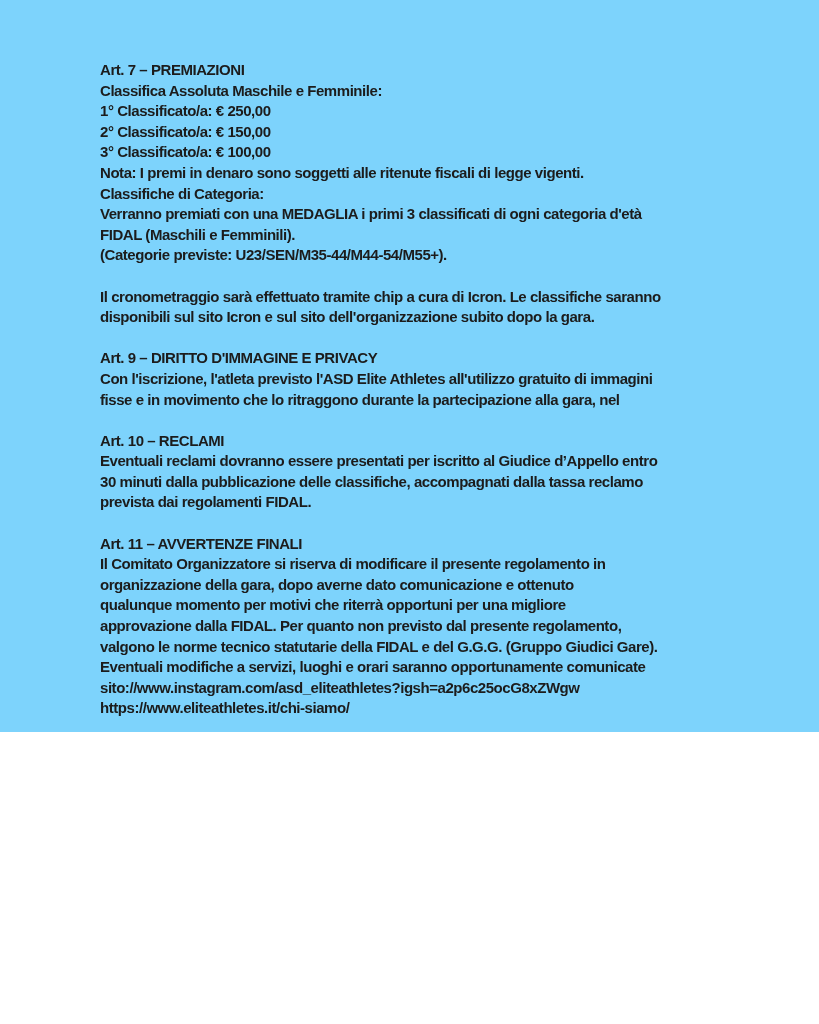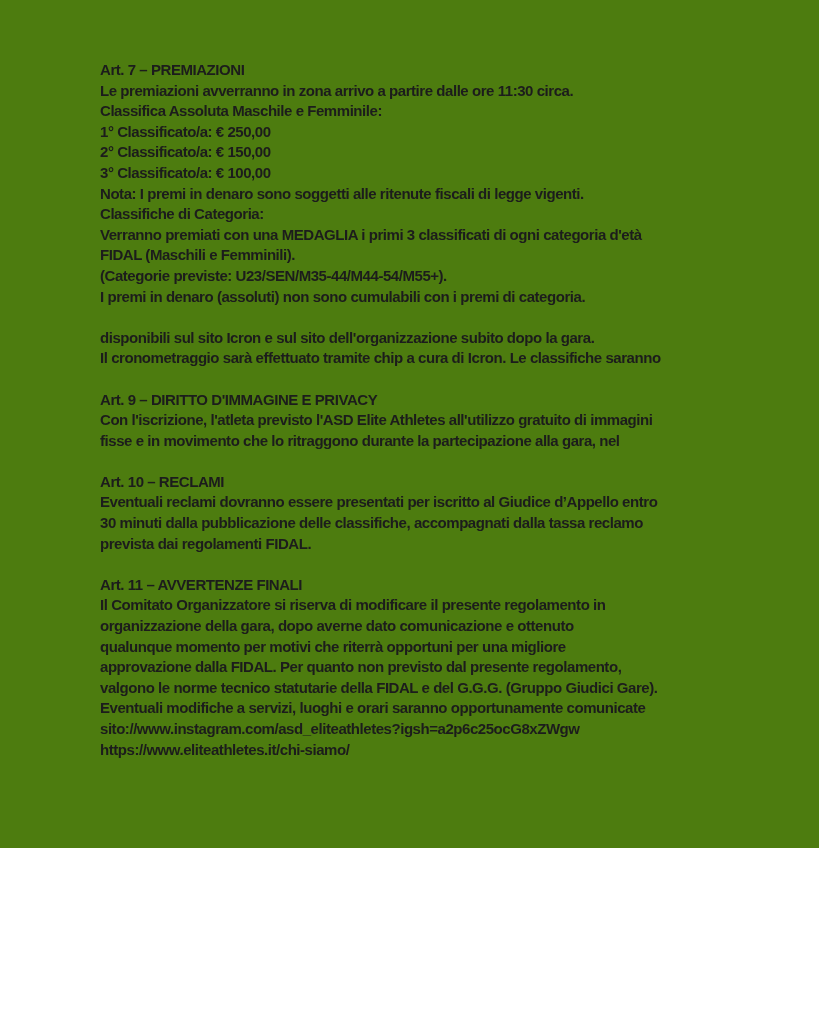--- a/index.html
+++ b/index.html
@@ -6,22 +6,22 @@
     margin: 0;
     padding: 0;
     width: 819px;
     height: 1024px;
     background: #ffffff;
     overflow: hidden;
   }
   .page {
     position: relative;
     width: 819px;
-    height: 848px;
-    background: #4d7c0f;
+    height: 732px;
+    background: #7dd3fc;
   }
   .content {
     position: absolute;
     left: 100px;
     top: 60px;
     width: 640px;
     font-family: "Liberation Sans", "DejaVu Sans", sans-serif;
     font-weight: 700;
     font-size: 15px;
     line-height: 20.6px;
@@ -38,35 +38,33 @@
     white-space: nowrap;
   }
 </style>
 </head>
 <body>
 
 <div class="page">
   <div class="content" style="color: rgb(28, 28, 28);">
       <section class="doc-section">
         <div class="heading">Art. 7 – PREMIAZIONI</div>
-        <div class="line">Le premiazioni avverranno in zona arrivo a partire dalle ore 11:30 circa.</div>
         <div class="line">Classifica Assoluta Maschile e Femminile:</div>
         <div class="line">1° Classificato/a: € 250,00</div>
         <div class="line">2° Classificato/a: € 150,00</div>
         <div class="line">3° Classificato/a: € 100,00</div>
         <div class="line">Nota: I premi in denaro sono soggetti alle ritenute fiscali di legge vigenti.</div>
         <div class="line">Classifiche di Categoria:</div>
         <div class="line">Verranno premiati con una MEDAGLIA i primi 3 classificati di ogni categoria d'età</div>
         <div class="line">FIDAL (Maschili e Femminili).</div>
         <div class="line">(Categorie previste: U23/SEN/M35-44/M44-54/M55+).</div>
-        <div class="line">I premi in denaro (assoluti) non sono cumulabili con i premi di categoria.</div>
       </section>
       <section class="doc-section">
+        <div class="line">Il cronometraggio sarà effettuato tramite chip a cura di Icron. Le classifiche saranno</div>
         <div class="line">disponibili sul sito Icron e sul sito dell'organizzazione subito dopo la gara.</div>
-        <div class="line">Il cronometraggio sarà effettuato tramite chip a cura di Icron. Le classifiche saranno</div>
       </section>
       <section class="doc-section">
         <div class="heading">Art. 9 – DIRITTO D'IMMAGINE E PRIVACY</div>
         <div class="line">Con l'iscrizione, l'atleta previsto l'ASD Elite Athletes all'utilizzo gratuito di immagini</div>
         <div class="line">fisse e in movimento che lo ritraggono durante la partecipazione alla gara, nel</div>
       </section>
       <section class="doc-section">
         <div class="heading">Art. 10 – RECLAMI</div>
         <div class="line">Eventuali reclami dovranno essere presentati per iscritto al Giudice d’Appello entro</div>
         <div class="line">30 minuti dalla pubblicazione delle classifiche, accompagnati dalla tassa reclamo</div>

